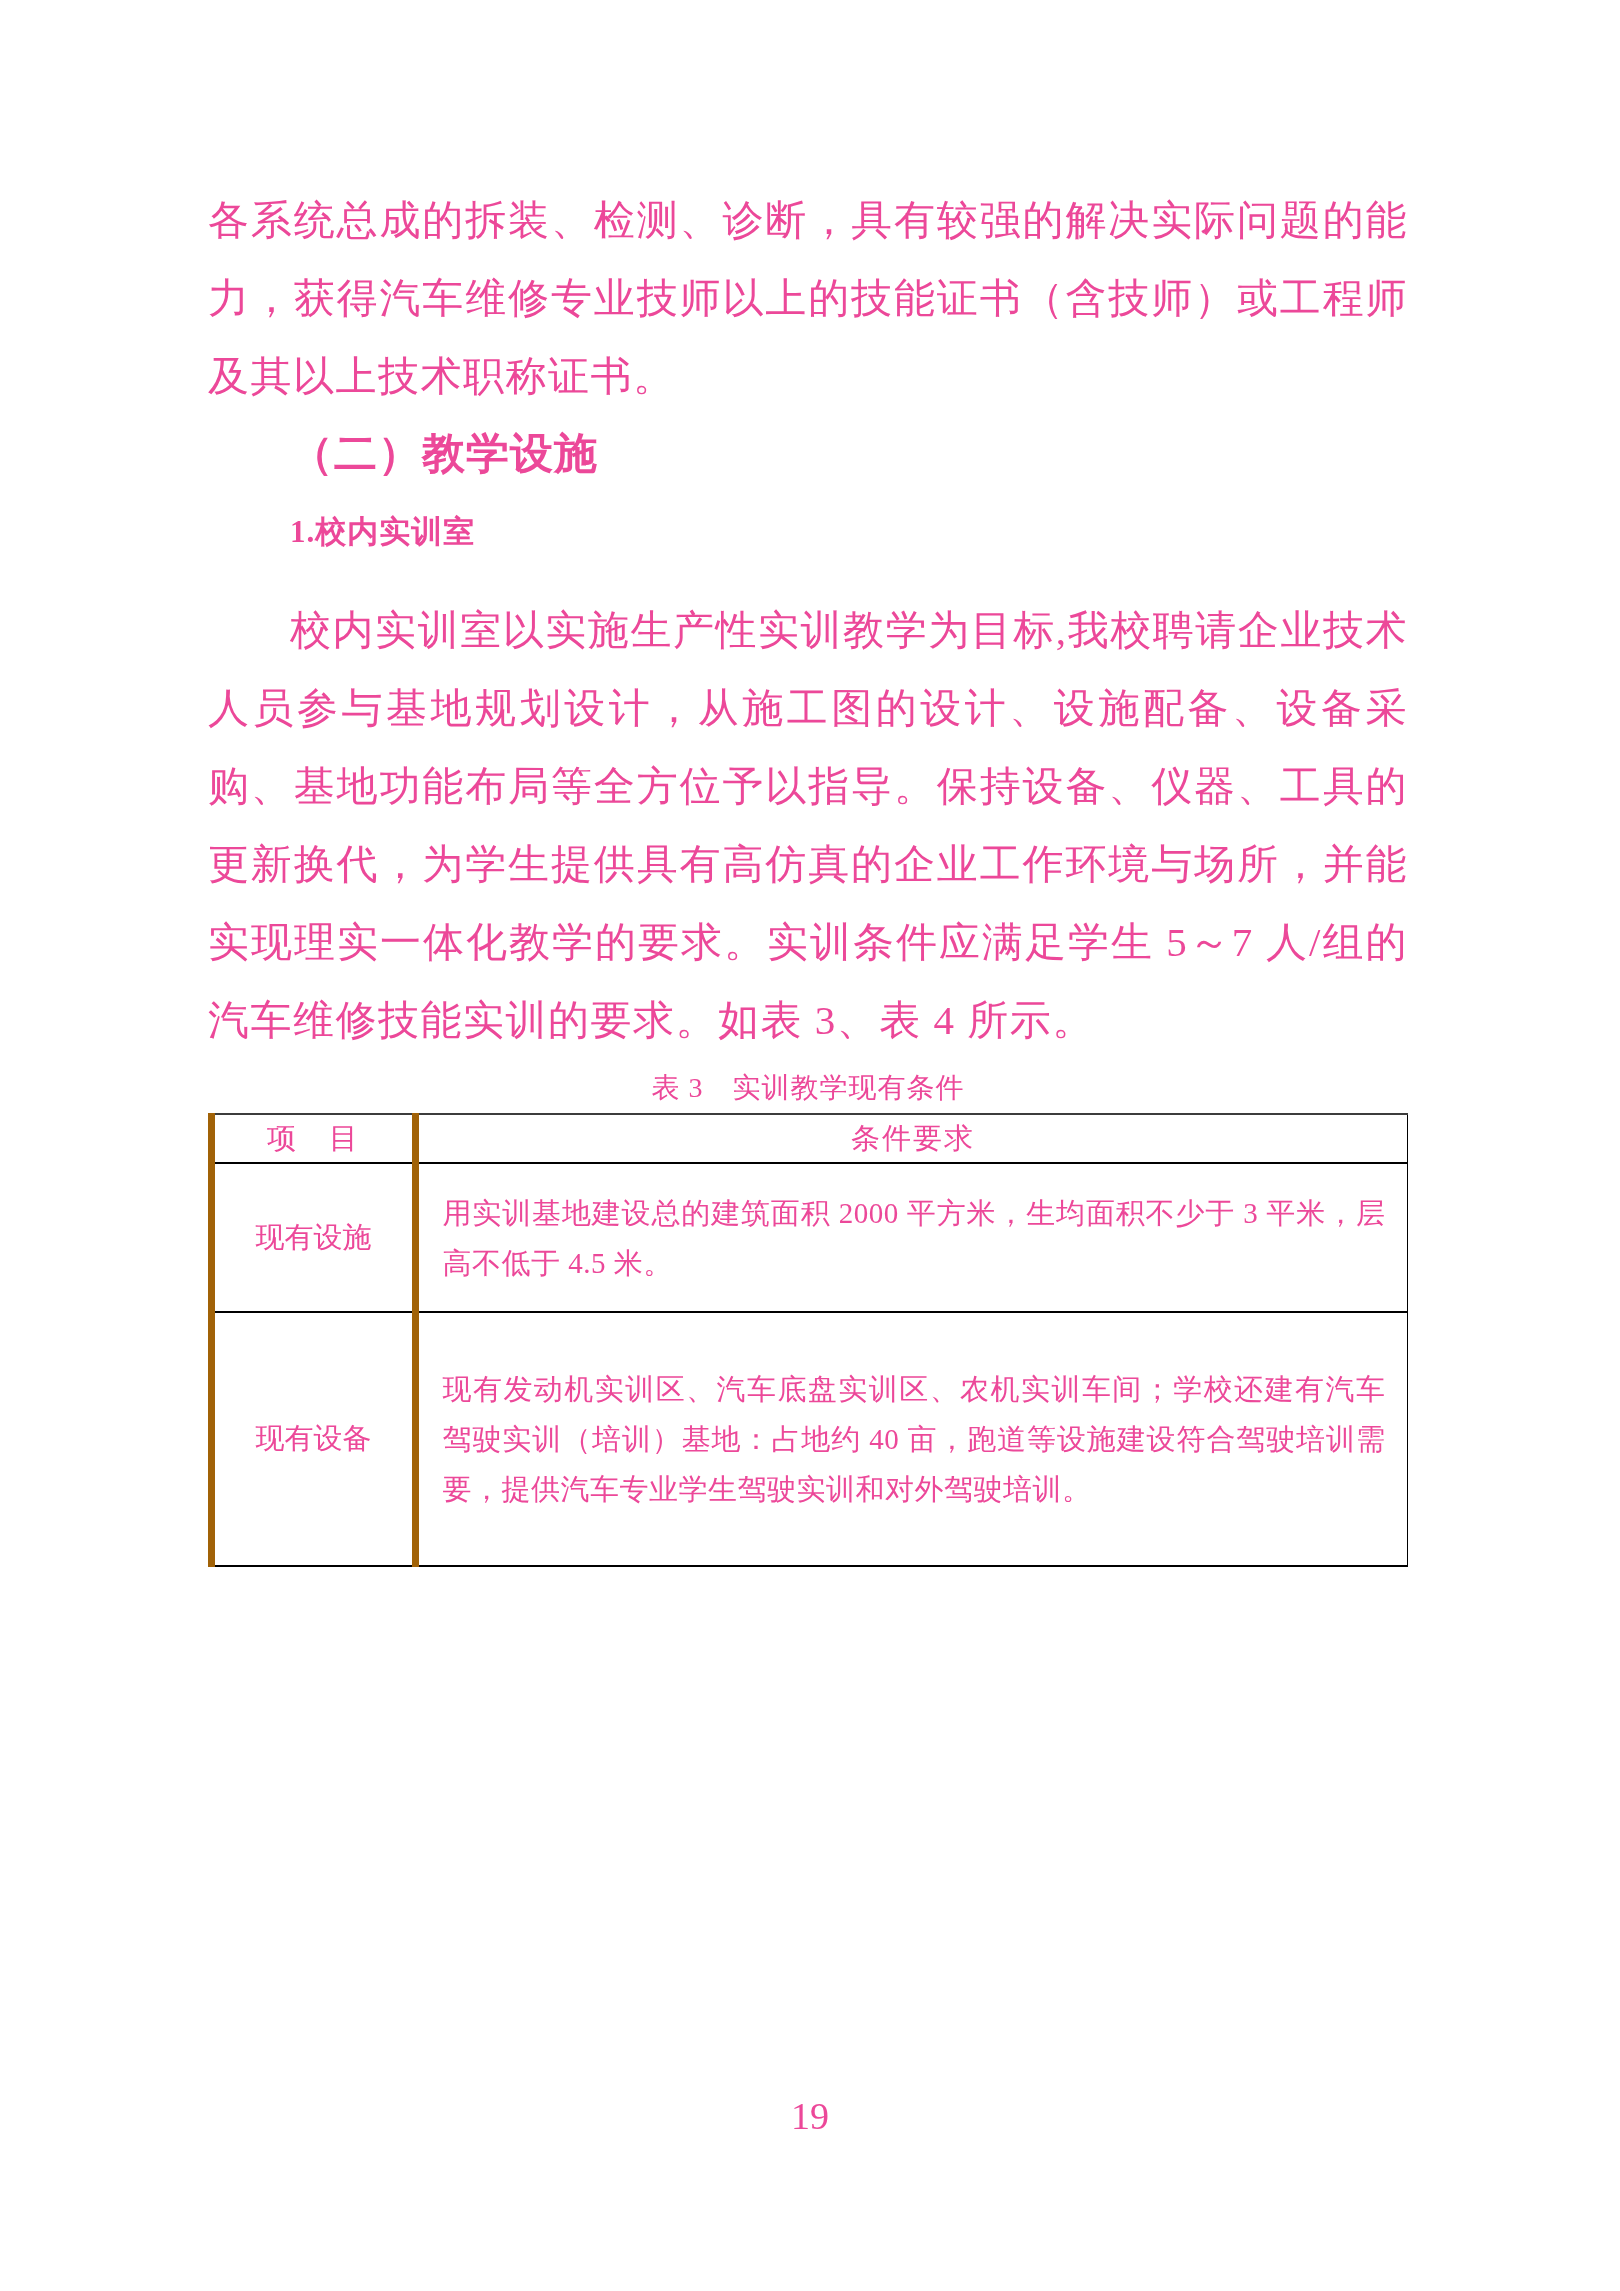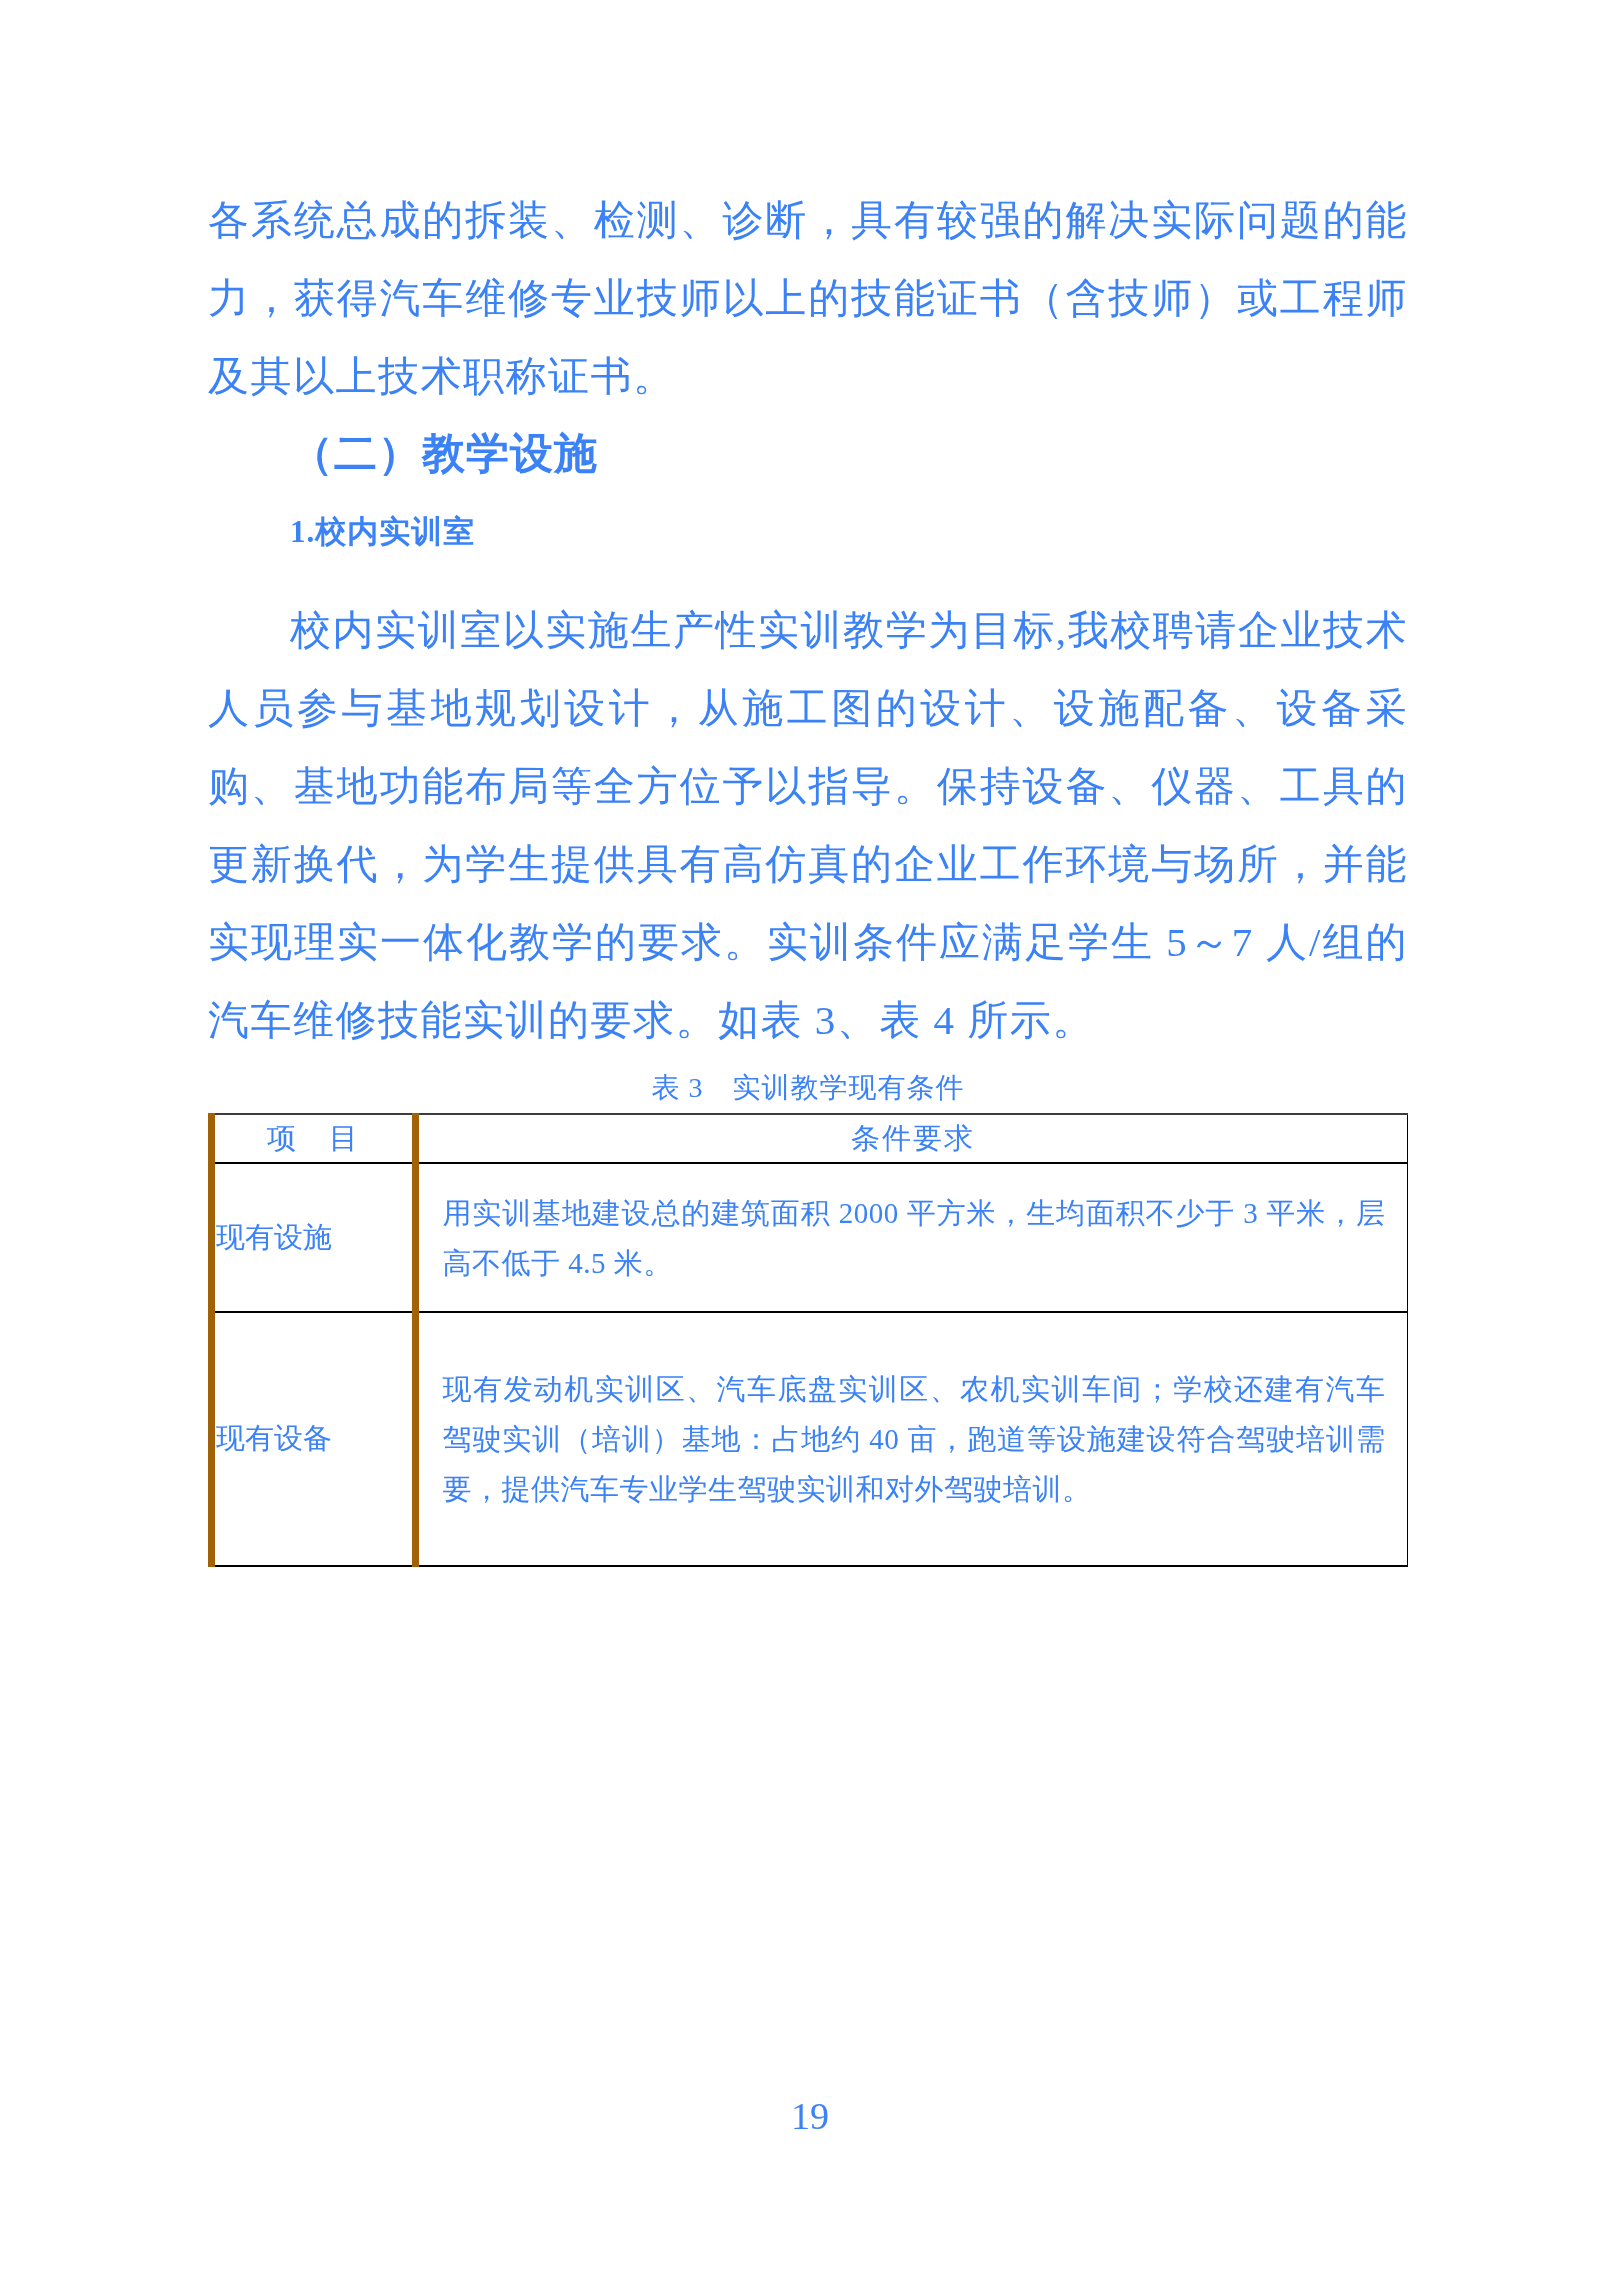--- a/index.html
+++ b/index.html
@@ -5,21 +5,21 @@
   html, body {
     margin: 0;
     padding: 0;
     background: #ffffff;
   }
   .page {
     position: relative;
     width: 1620px;
     height: 2292px;
     background: #ffffff;
-    color: #3b82f6;
+    color: #ec4899;
     font-family: "Liberation Serif", "DejaVu Serif", serif;
     overflow: hidden;
   }
   .content {
     position: absolute;
     left: 208px;
     top: 181px;
     width: 1200px;
   }
   p.body {
@@ -69,21 +69,21 @@
     vertical-align: middle;
   }
   table.cond-table thead th {
     border-top: 2.9px solid #3c3c3c;
     border-bottom: 2px solid #000;
     height: 45px;
     font-weight: normal;
     text-align: center;
     letter-spacing: 2px;
   }
-  td.col1, th.col1 { width: 195px; text-align: left; }
+  td.col1, th.col1 { width: 195px; text-align: center; }
   tr.row-1 td {
     height: 127px;
     border-bottom: 2px solid #000;
   }
   tr.row-2 td {
     height: 233px;
     border-bottom: 2.9px solid #000;
   }
   td.cell-text {
     padding: 9.8px 21.6px 9.8px 23.5px;

